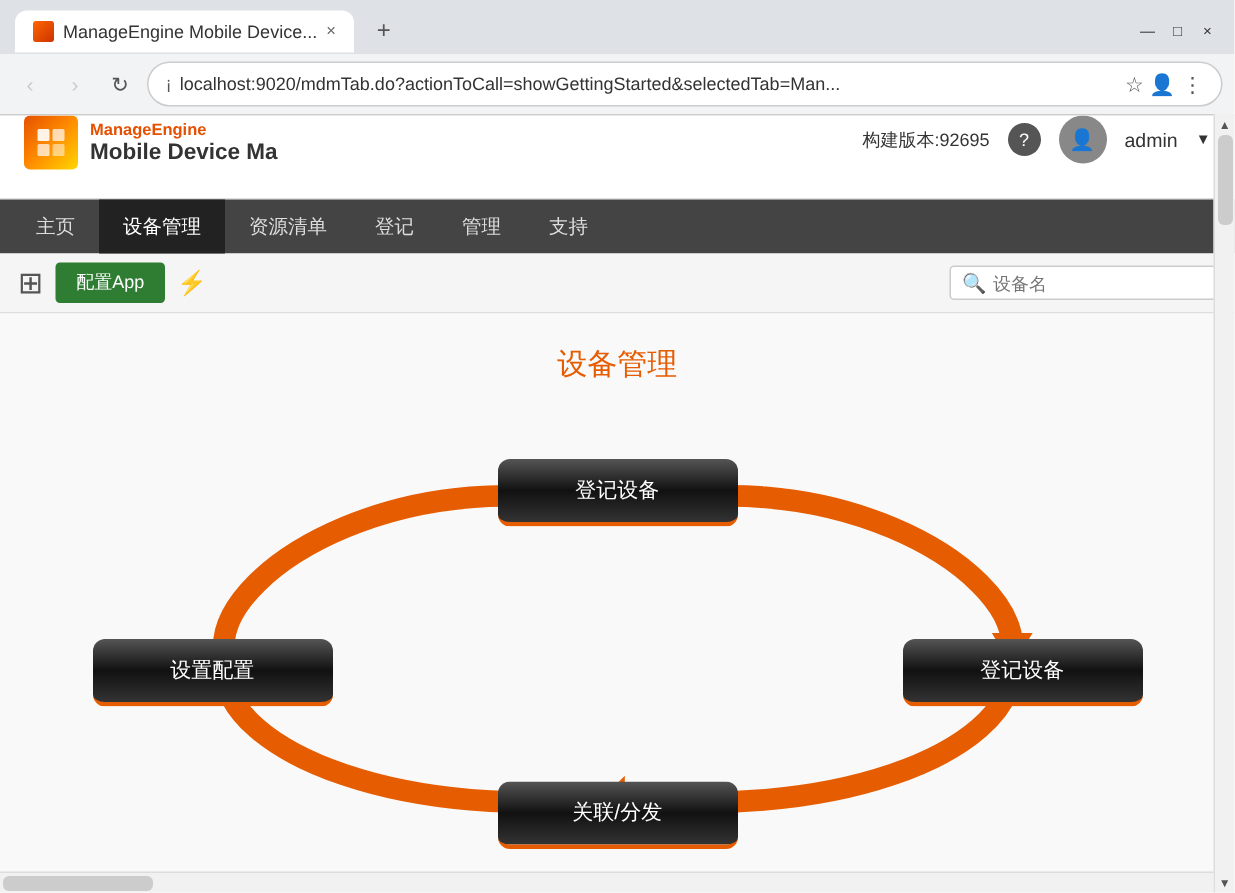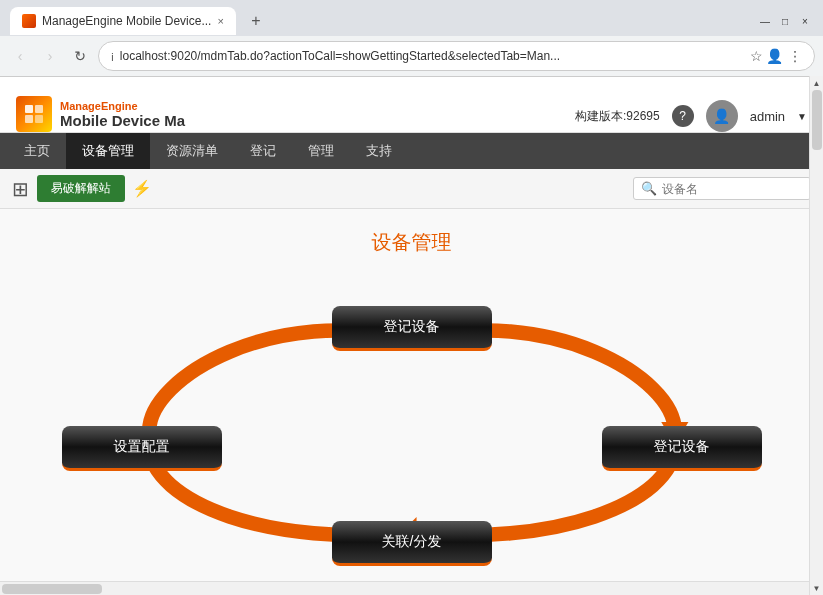--- a/index.html
+++ b/index.html
@@ -23,21 +23,21 @@
     .address-bar { flex: 1; display: flex; align-items: center; background: #fff; border: 1px solid #ccc; border-radius: 20px; padding: 4px 12px; font-size: 12px; color: #333; gap: 6px; height: 30px; }
     .address-lock { font-size: 11px; color: #555; }
     .address-text { flex: 1; color: #333; font-size: 12px; overflow: hidden; white-space: nowrap; text-overflow: ellipsis; }
     .address-actions { display: flex; gap: 4px; }
     .addr-icon { font-size: 14px; color: #555; cursor: pointer; }
 
     
     .app-container { height: calc(595px - 76px); overflow: hidden; }
 
     
-    .top-bar { background: #fff; border-bottom: 1px solid #ddd; display: flex; align-items: flex-end; padding: 0 16px; height: 56px; }
+    .top-bar { background: #fff; border-bottom: 1px solid #ddd; display: flex; align-items: flex-start; padding: 0 16px; height: 56px; }
     .logo-section { display: flex; align-items: center; gap: 8px; }
     .logo-icon { width: 36px; height: 36px; background: linear-gradient(135deg, #e55000, #ff8c00, #ffd700); border-radius: 4px; display: flex; align-items: center; justify-content: center; }
     .logo-icon svg { width: 22px; height: 22px; }
     .logo-text { display: flex; flex-direction: column; }
     .logo-manage { font-size: 11px; color: #e55000; font-weight: bold; }
     .logo-sub { font-size: 15px; font-weight: bold; color: #333; }
     .top-bar-right { margin-left: auto; display: flex; align-items: center; gap: 12px; }
     .build-version { font-size: 12px; color: #333; }
     .help-btn { width: 22px; height: 22px; border-radius: 50%; background: #555; color: #fff; display: flex; align-items: center; justify-content: center; font-size: 12px; cursor: pointer; }
     .user-avatar { width: 32px; height: 32px; border-radius: 50%; background: #888; display: flex; align-items: center; justify-content: center; color: #fff; font-size: 14px; }
@@ -152,21 +152,21 @@
     <div class="nav-item active">设备管理</div>
     <div class="nav-item">资源清单</div>
     <div class="nav-item">登记</div>
     <div class="nav-item">管理</div>
     <div class="nav-item">支持</div>
   </div>
 
   <div class="toolbar">
     <span style="font-size:20px; color:#555; cursor:pointer;">⊞</span>
     <button class="toolbar-btn-green">
-      <span>易破解解站</span>
+      <span>配置App</span>
     </button>
     <span class="bolt-icon">⚡</span>
     <div class="toolbar-search">
       <span style="color:#999; font-size:13px;">🔍</span>
       <input type="text" placeholder="设备名" style="">
     </div>
   </div>
 
   <div class="main-content">
 

